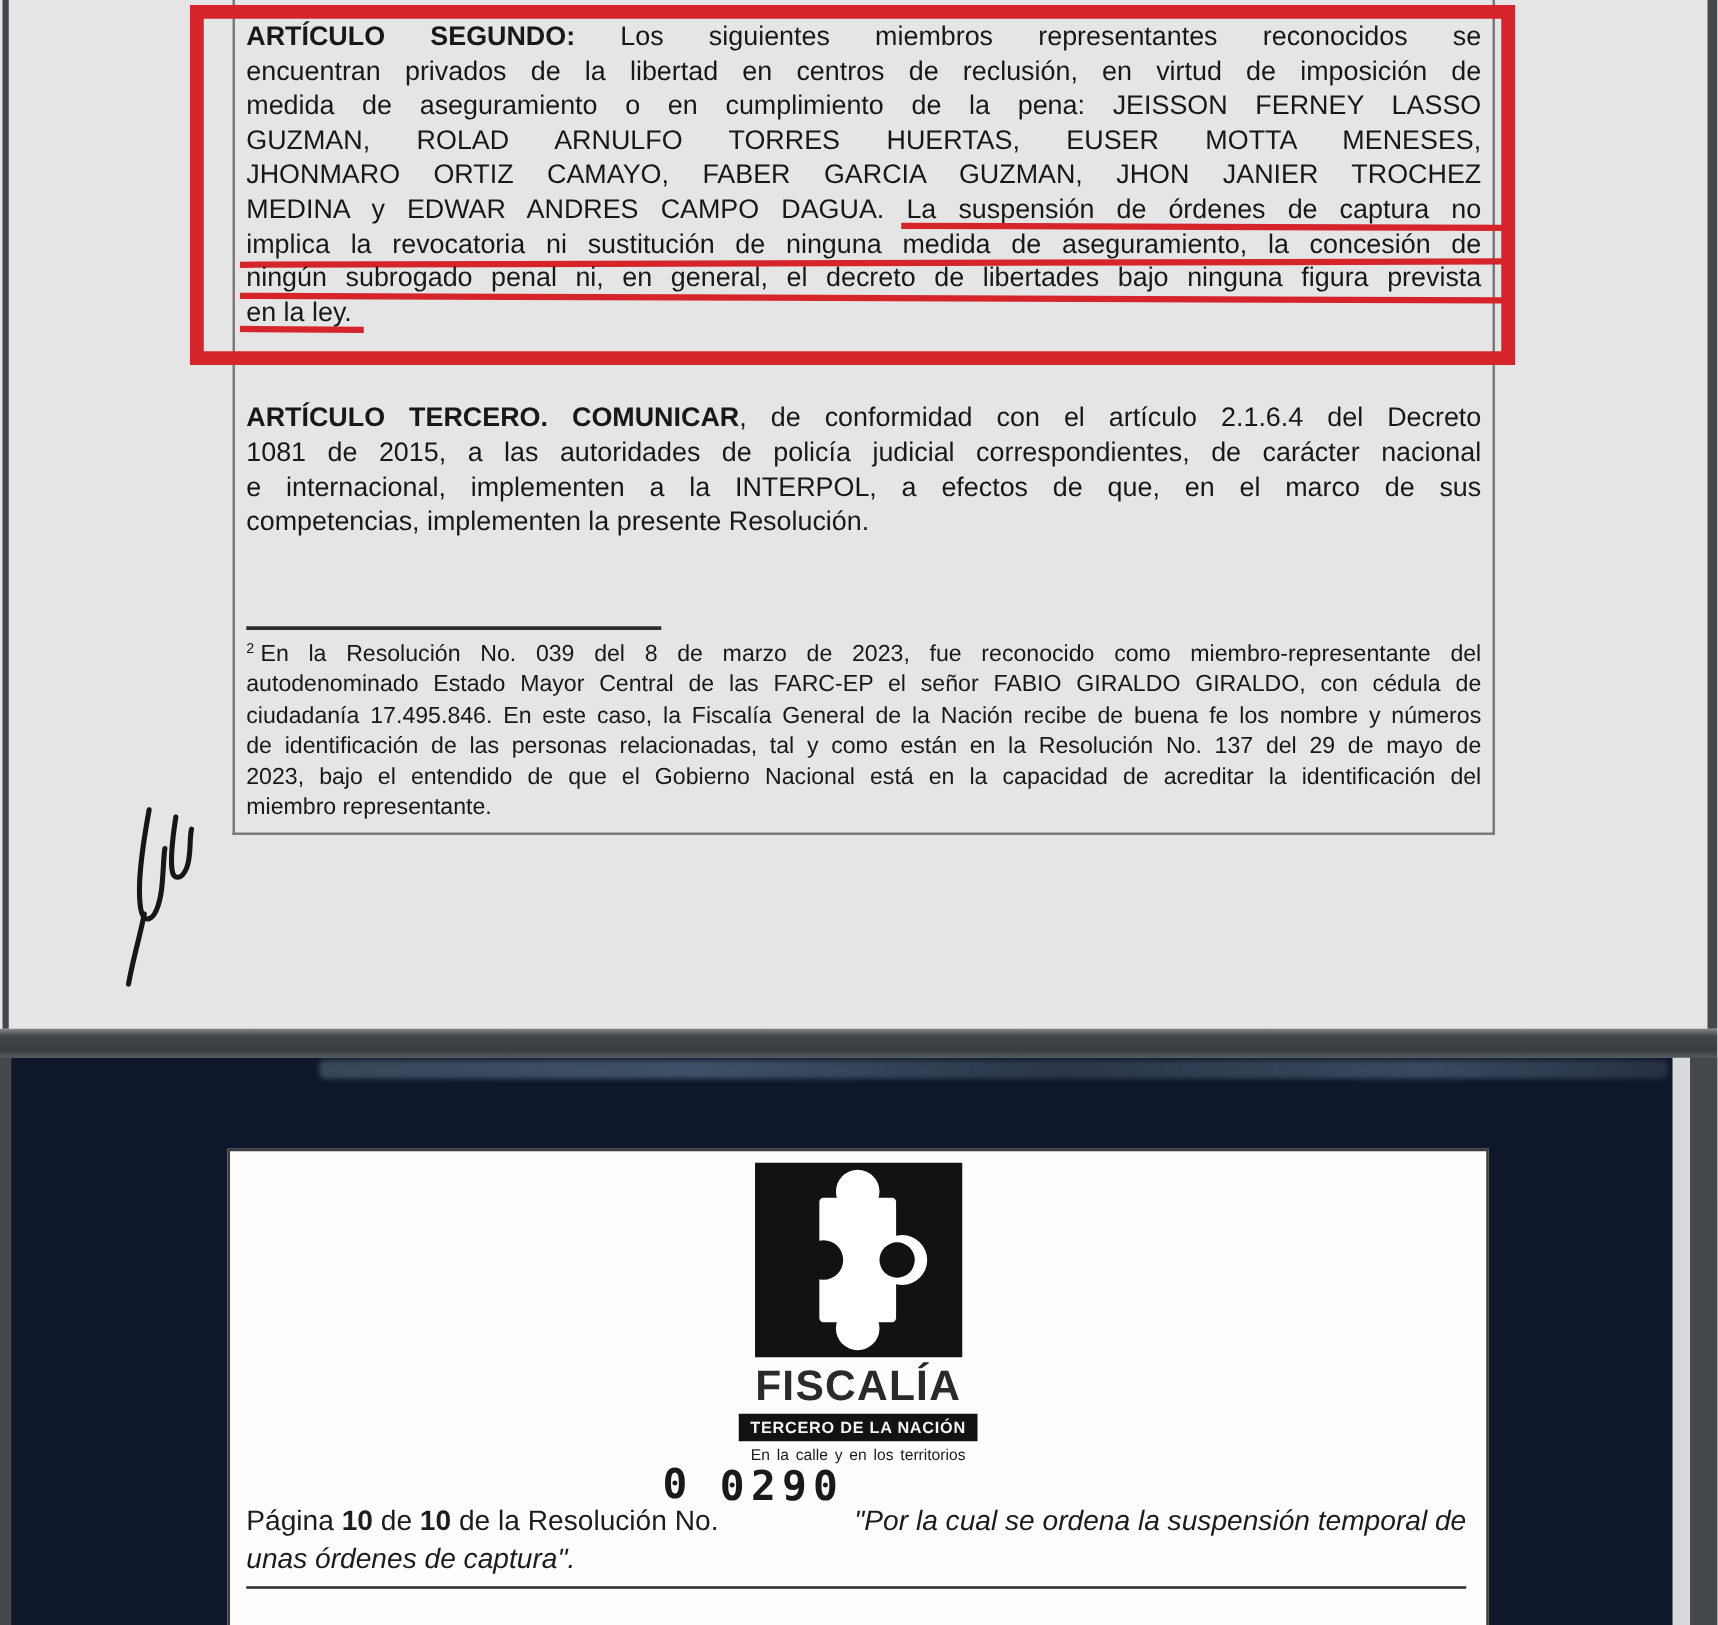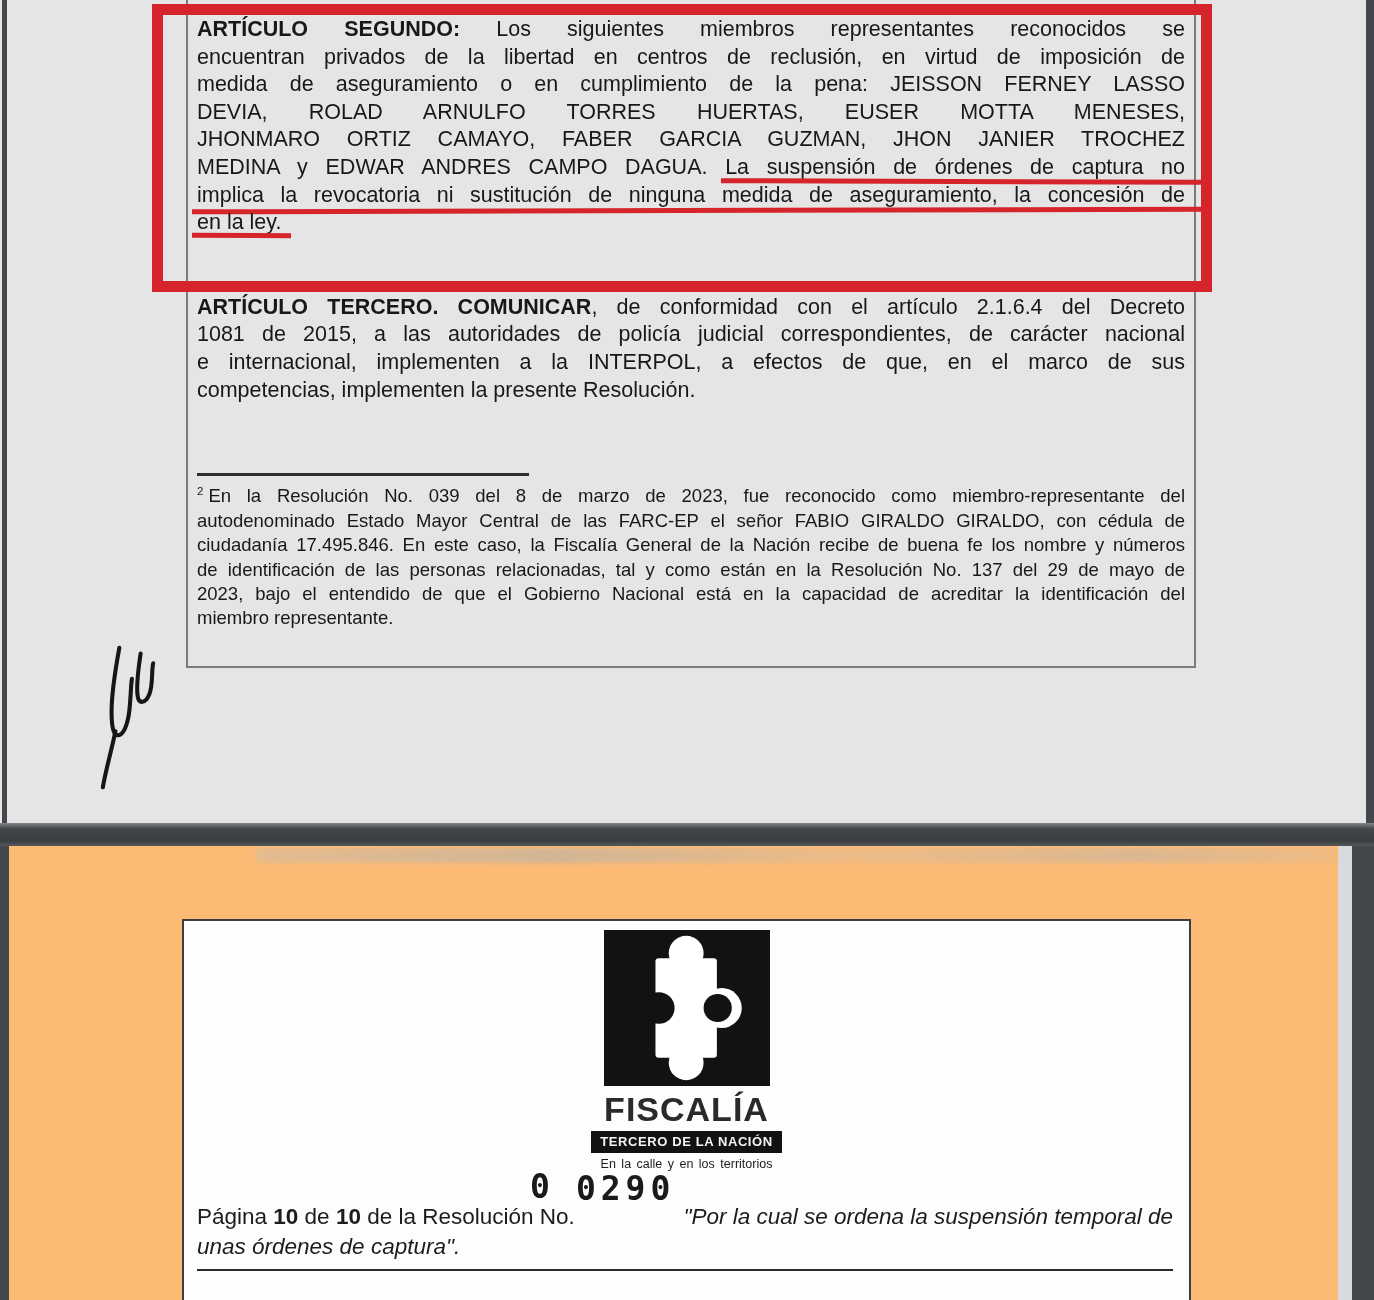--- a/index.html
+++ b/index.html
@@ -51,21 +51,21 @@
     content:"";position:absolute;left:-5px;right:-10px;bottom:-4px;height:5px;
     background:#d5242a;transform:rotate(0.4deg);
   }
   .signature{position:absolute;left:90px;top:642px;z-index:2;}
   
   .divider{
     position:absolute;left:0;top:823px;width:1374px;height:23px;
     background:linear-gradient(180deg,#83878a 0%,#43474a 25%,#383c3f 75%,#54585b 100%);
   }
   
-  .page2{position:absolute;left:0;top:846px;width:1374px;height:454px;background:#fdba74;overflow:hidden;}
+  .page2{position:absolute;left:0;top:846px;width:1374px;height:454px;background:#0f172a;overflow:hidden;}
   .p2-left{left:0;top:0;width:9px;height:454px;}
   .p2-right{left:1352px;top:0;width:22px;height:454px;}
   .p2-shade{position:absolute;left:1338px;top:0;width:14px;height:454px;background:#d8dadc;}
   .bleed{
     position:absolute;left:255px;top:2px;width:1080px;height:15px;border-radius:6px;
     background:linear-gradient(90deg,rgba(168,193,214,.28),rgba(140,175,204,.38) 28%,rgba(170,195,215,.18) 55%,rgba(150,180,205,.32) 82%,rgba(170,195,215,.15));
     filter:blur(2px);
   }
   .docbox2{
     position:absolute;left:182px;top:73px;width:1009px;height:420px;
@@ -98,24 +98,25 @@
   <div class="edge p1-left"></div>
   <div class="edge p1-right"></div>
 
   <div class="docbox1">
     <div class="doc1-content">
 
       <div>
         <div class="l"><span class="b">ARTÍCULO SEGUNDO:</span><span> Los siguientes miembros representantes reconocidos se</span></div>
         <div class="l">encuentran privados de la libertad en centros de reclusión, en virtud de imposición de</div>
         <div class="l">medida de aseguramiento o en cumplimiento de la pena: JEISSON FERNEY LASSO</div>
-        <div class="l">DEVIA, ROLAD ARNULFO TORRES HUERTAS, EUSER MOTTA MENESES,</div>
+        <div class="l">GUZMAN, ROLAD ARNULFO TORRES HUERTAS, EUSER MOTTA MENESES,</div>
         <div class="l">JHONMARO ORTIZ CAMAYO, FABER GARCIA GUZMAN, JHON JANIER TROCHEZ</div>
         <div class="l"><span>MEDINA y EDWAR ANDRES CAMPO DAGUA. </span><span class="ul-part">La suspensión de órdenes de captura no</span></div>
         <div class="l ul-full">implica la revocatoria ni sustitución de ninguna medida de aseguramiento, la concesión de</div>
+        <div class="l ul-full alt">ningún subrogado penal ni, en general, el decreto de libertades bajo ninguna figura prevista</div>
         <div class="l last"><span class="ul-short">en la ley.</span></div>
       </div>
 
       <div class="para2">
         <div class="l"><span class="b">ARTÍCULO TERCERO. COMUNICAR</span><span>, de conformidad con el artículo 2.1.6.4 del Decreto</span></div>
         <div class="l">1081 de 2015, a las autoridades de policía judicial correspondientes, de carácter nacional</div>
         <div class="l">e internacional, implementen a la INTERPOL, a efectos de que, en el marco de sus</div>
         <div class="l last">competencias, implementen la presente Resolución.</div>
       </div>
 

